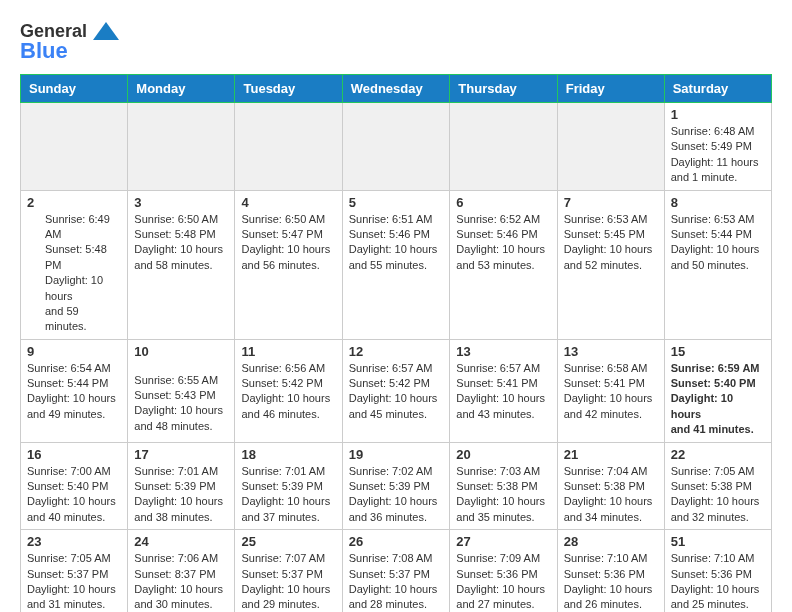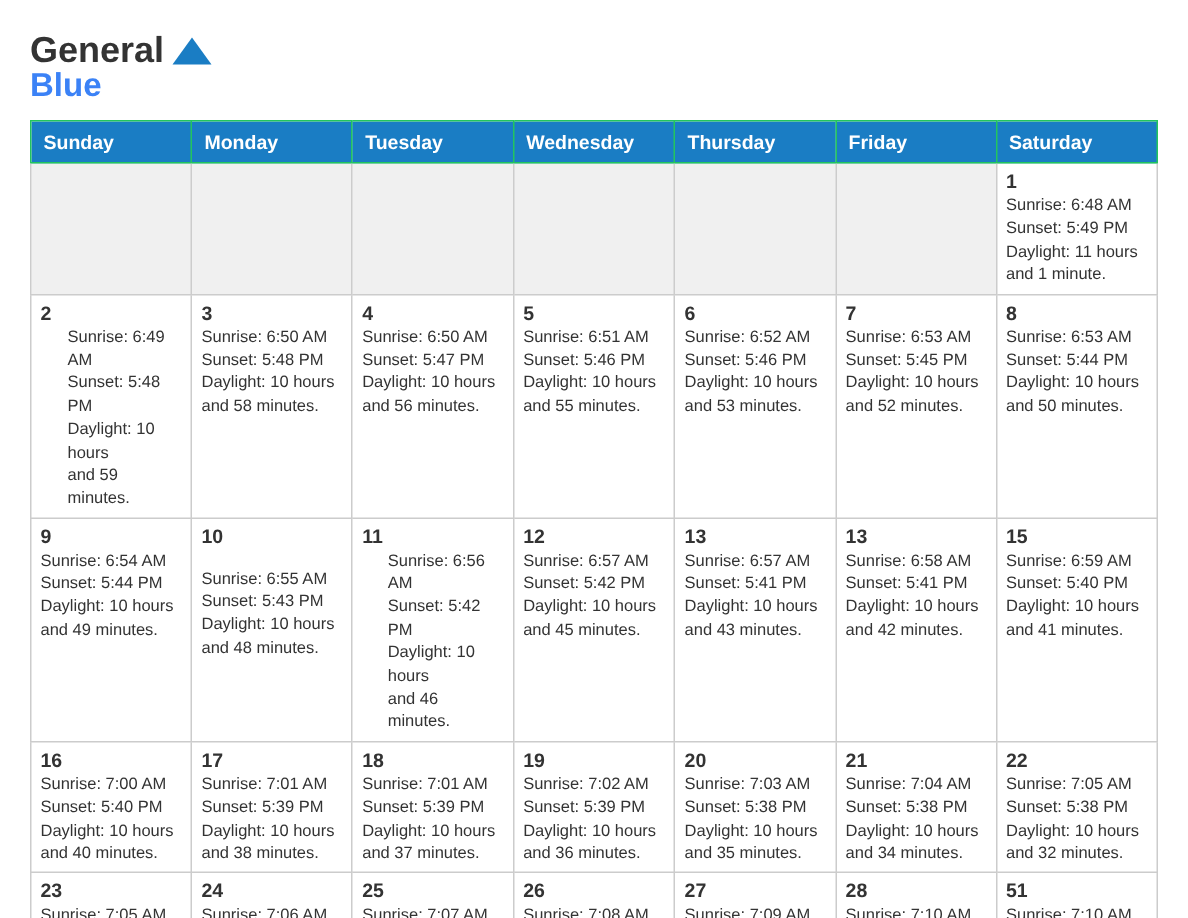--- a/index.html
+++ b/index.html
@@ -78,21 +78,21 @@
     .last-row td {
       background: #f5f5f5;
     }
   </style>
 </head>
 <body>
 
 <div class="header">
   <div class="logo">
     <div class="logo-text-row">
-      <span style="font-size:24px;font-weight:bold;color:#333;">General</span>
+      <span style="font-size:18px;font-weight:bold;color:#333;">General</span>
       <svg width="30" height="22" viewBox="0 0 30 22">
         <polygon points="15,2 28,20 2,20" fill="#1a7dc4"></polygon>
       </svg>
     </div>
     <span style="font-size:22px;font-weight:bold;color:#3b82f6;margin-top:-4px;">Blue</span>
   </div>
   <div class="title-section">
     <div class="month-title"></div>
     <div class="location"></div>
   </div>
@@ -187,21 +187,21 @@
         </td>
         <td>
           <span class="day-num">10</span>
           <div class="day-info" style="white-space: pre-line; margin-top: 14px;">Sunrise: 6:55 AM
 Sunset: 5:43 PM
 Daylight: 10 hours
 and 48 minutes.</div>
         </td>
         <td>
           <span class="day-num">11</span>
-          <div class="day-info" style="white-space: pre-line; margin-left: 17px;">Sunrise: 6:56 AM
+          <div class="day-info" style="white-space: pre-line;">Sunrise: 6:56 AM
 Sunset: 5:42 PM
 Daylight: 10 hours
 and 46 minutes.</div>
         </td>
         <td>
           <span class="day-num">12</span>
           <div class="day-info" style="white-space: pre-line;">Sunrise: 6:57 AM
 Sunset: 5:42 PM
 Daylight: 10 hours
 and 45 minutes.</div>
@@ -215,21 +215,21 @@
         </td>
         <td>
           <span class="day-num">13</span>
           <div class="day-info" style="white-space: pre-line;">Sunrise: 6:58 AM
 Sunset: 5:41 PM
 Daylight: 10 hours
 and 42 minutes.</div>
         </td>
         <td>
           <span class="day-num">15</span>
-          <div class="day-info" style="white-space: pre-line;">Sunrise: 6:59 AM
+          <div class="day-info" style="white-space: pre-line; font-weight: bold;">Sunrise: 6:59 AM
 Sunset: 5:40 PM
 Daylight: 10 hours
 and 41 minutes.</div>
         </td>
       </tr>
       <tr>
         <td>
           <span class="day-num">16</span>
           <div class="day-info" style="white-space: pre-line;">Sunrise: 7:00 AM
 Sunset: 5:40 PM

